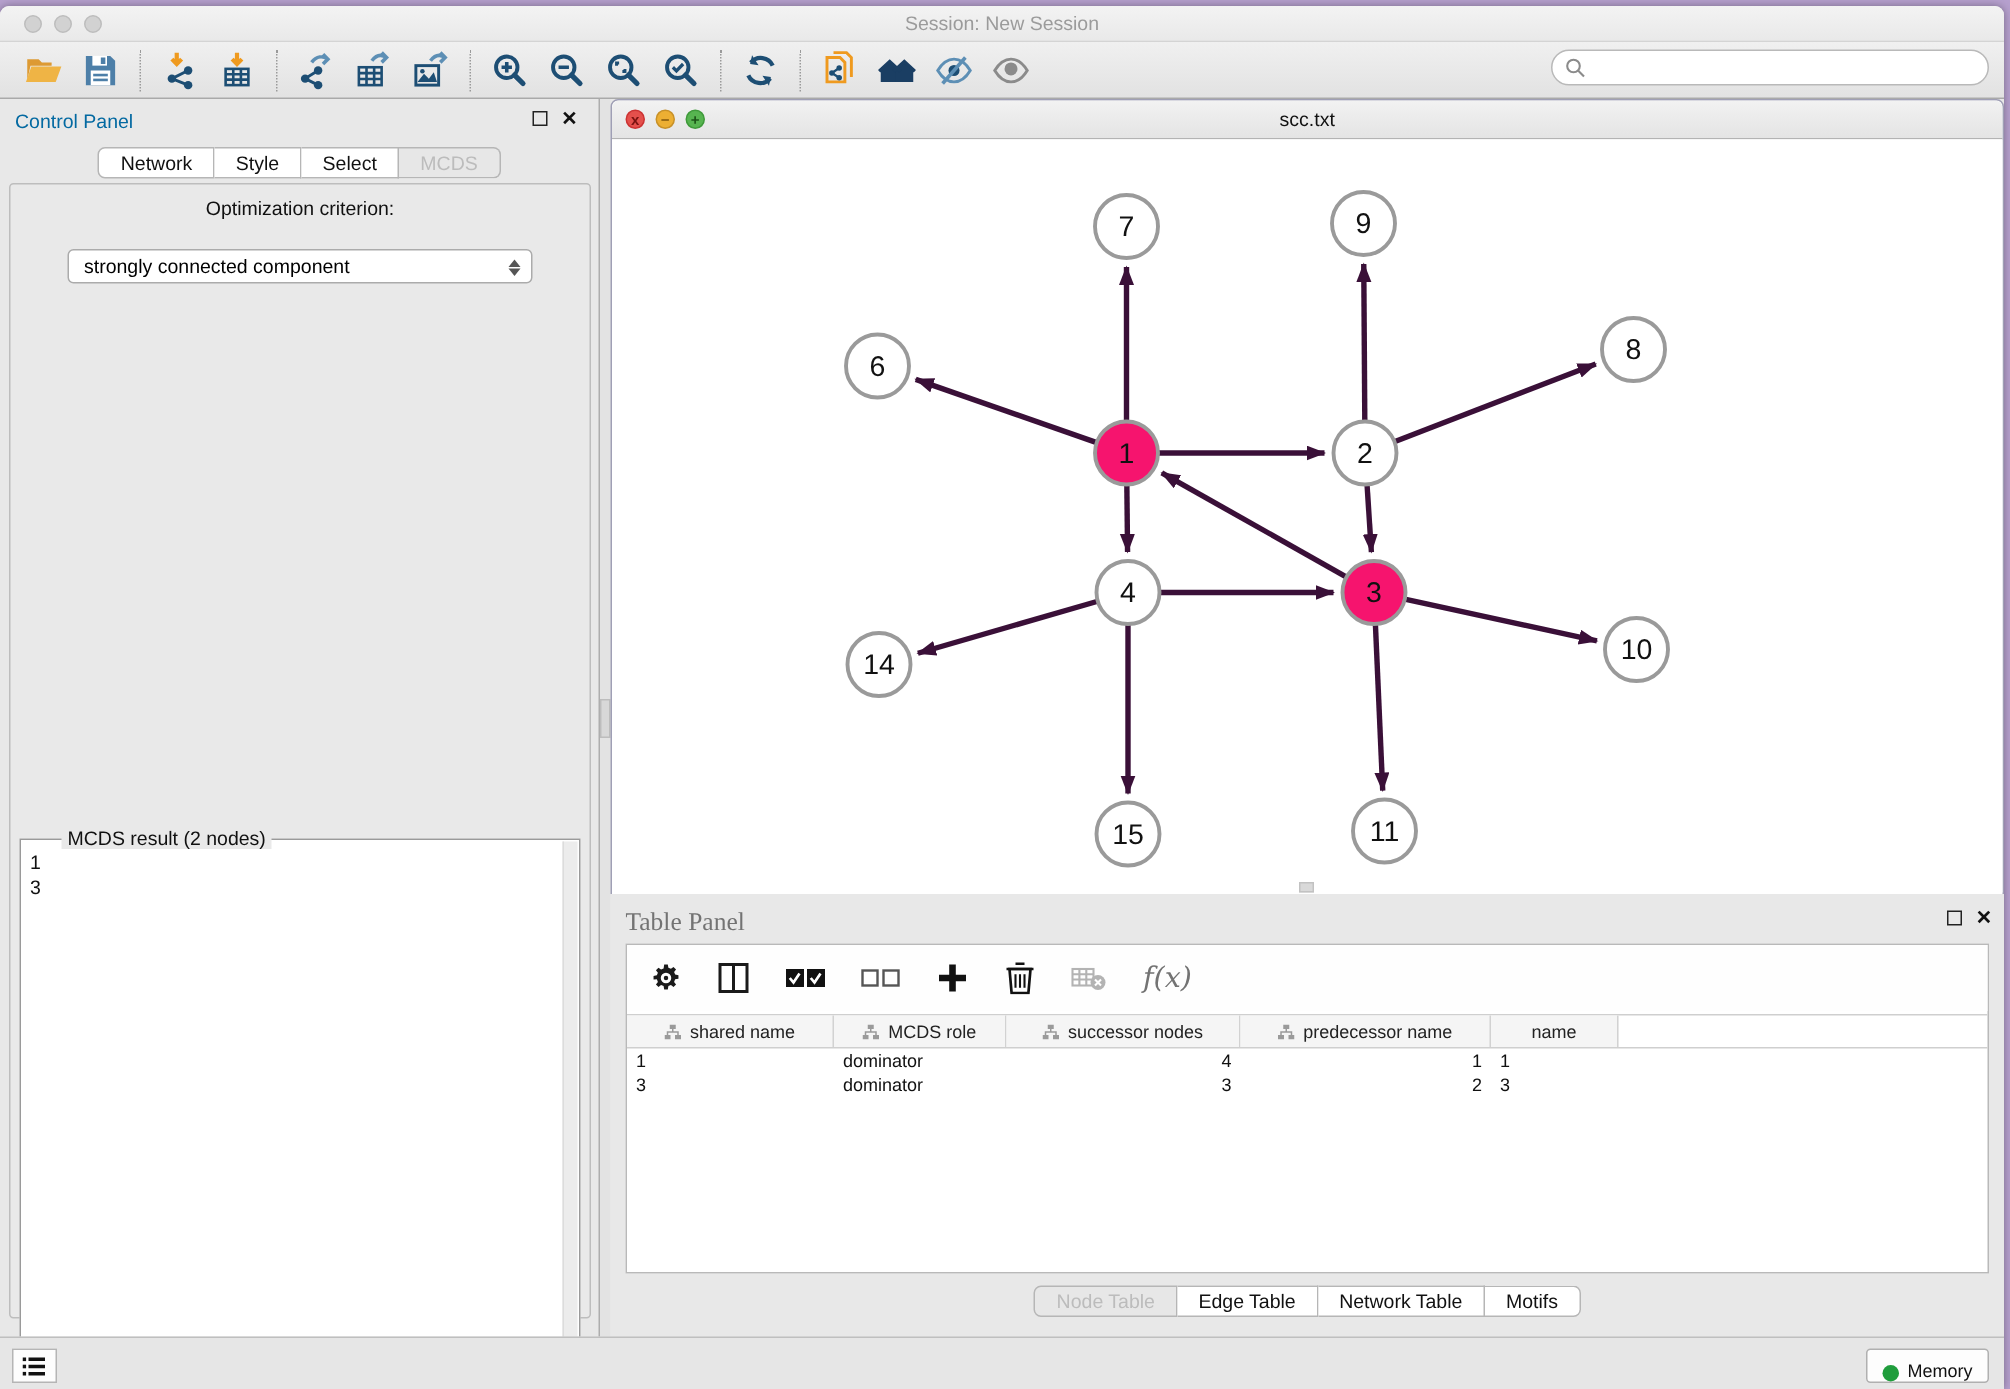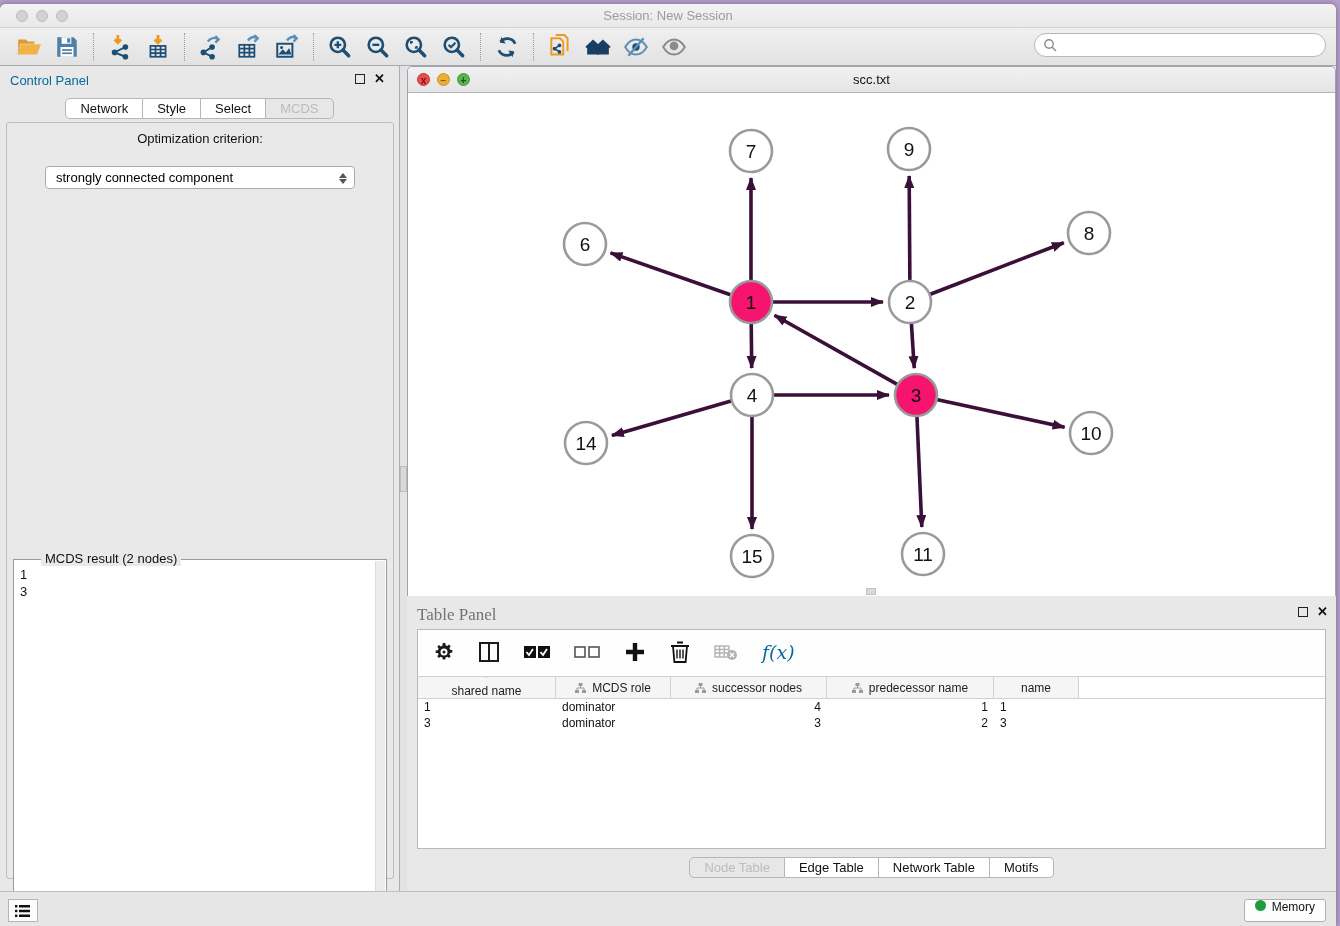--- a/index.html
+++ b/index.html
@@ -93,40 +93,40 @@
   
   .table-panel { position:absolute; left:407px; top:595px; width:929px; height:296px; background:#e8e8e8; }
   .tp-head { position:relative; height:26px; }
   .tp-head .p-title { position:absolute; left:10px; top:6px; font-size:17px; color:#737373;font-family:Liberation Serif, serif; }
   .tp-float{ right:28px; } .tp-close{ right:8px; }
   .tp-container { position:absolute; left:10px; top:30px; width:909px; height:220px;
     background:#fff; border:1px solid #b9b9b9; }
   .tp-toolbar { height:44px; display:flex; align-items:center; padding-left:16px; gap:24px;
     background:#fefefe; }
   .tp-toolbar svg { display:block; }
-  .fx-label { font-size:19px; font-style:italic; font-family:"DejaVu Serif", serif; color:#0369a1; }
+  .fx-label { font-size:19px; font-style:italic; font-family:"DejaVu Serif", serif; color:#737373; }
 
   .data-table { position:absolute; left:0; top:46px; width:907px; }
   .dt-header { display:flex; border-top:1px solid #cfcfcf; border-bottom:1px solid #cfcfcf; }
   .dt-hcell { height:21px; background:#f5f5f5; border-right:1px solid #d2d2d2;
     font-size:12px; color:#222; display:flex; align-items:center; justify-content:center; gap:6px; }
   .dt-row { display:flex; }
   .dt-cell { height:16px; font-size:12px; color:#111; padding:1px 6px 0 6px; }
   .hier-ico { width:11px; height:10px; }
 
   .tp-tabs { position:absolute; left:0; top:258px; width:100%; display:flex; justify-content:center; }
 
   
   .statusbar { position:absolute; left:0; top:887px; width:100%; height:35px;
     background:#e6e6e6; border-top:1px solid #bfbfbf; }
   .list-btn { position:absolute; left:8px; top:7px; width:30px; height:23px; background:#fdfdfd;
     border:1px solid #b5b5b5; display:flex; align-items:center; justify-content:center; }
   .memory-btn { position:absolute; right:10px; top:7px; height:23px; padding:0 10px;
     background:#fdfdfd; border:1px solid #b0b0b0; border-radius:3px;
-    display:flex; align-items:flex-start; gap:6px; font-size:12px; color:#111; }
+    display:flex; align-items:flex-end; gap:6px; font-size:12px; color:#111; }
   .mem-dot { width:11px; height:11px; border-radius:50%; background:#1f9d3c; }
 </style>
 </head>
 <body>
 
 <div class="app-window">
 
   <div class="titlebar">
     <div class="traffic t1"></div>
     <div class="traffic t2"></div>
@@ -420,21 +420,21 @@
               </g>
               <circle cx="18" cy="12" r="5" fill="#b3b3b3"></circle>
               <path d="M16 10l4 4M20 10l-4 4" stroke="#fff" stroke-width="1.4"></path>
             </svg>
         </span>
         <span class="fx-label">f(x)</span>
       </div>
 
       <div class="data-table">
         <div class="dt-header" id="dt-header">
-            <div class="dt-hcell" style="width: 138px; flex-direction: column;">
+            <div class="dt-hcell" style="width: 138px;">
               <svg class="hier-ico" viewBox="0 0 11 10">
                 <g fill="#9a9a9a">
                   <rect x="3.5" y="0" width="4" height="3"></rect>
                   <rect x="0" y="7" width="4" height="3"></rect>
                   <rect x="7" y="7" width="4" height="3"></rect>
                 </g>
                 <path d="M5.5 3v2M2 7V5h7v2" stroke="#9a9a9a" fill="none"></path>
               </svg>
               <span>shared name</span>
             </div>

